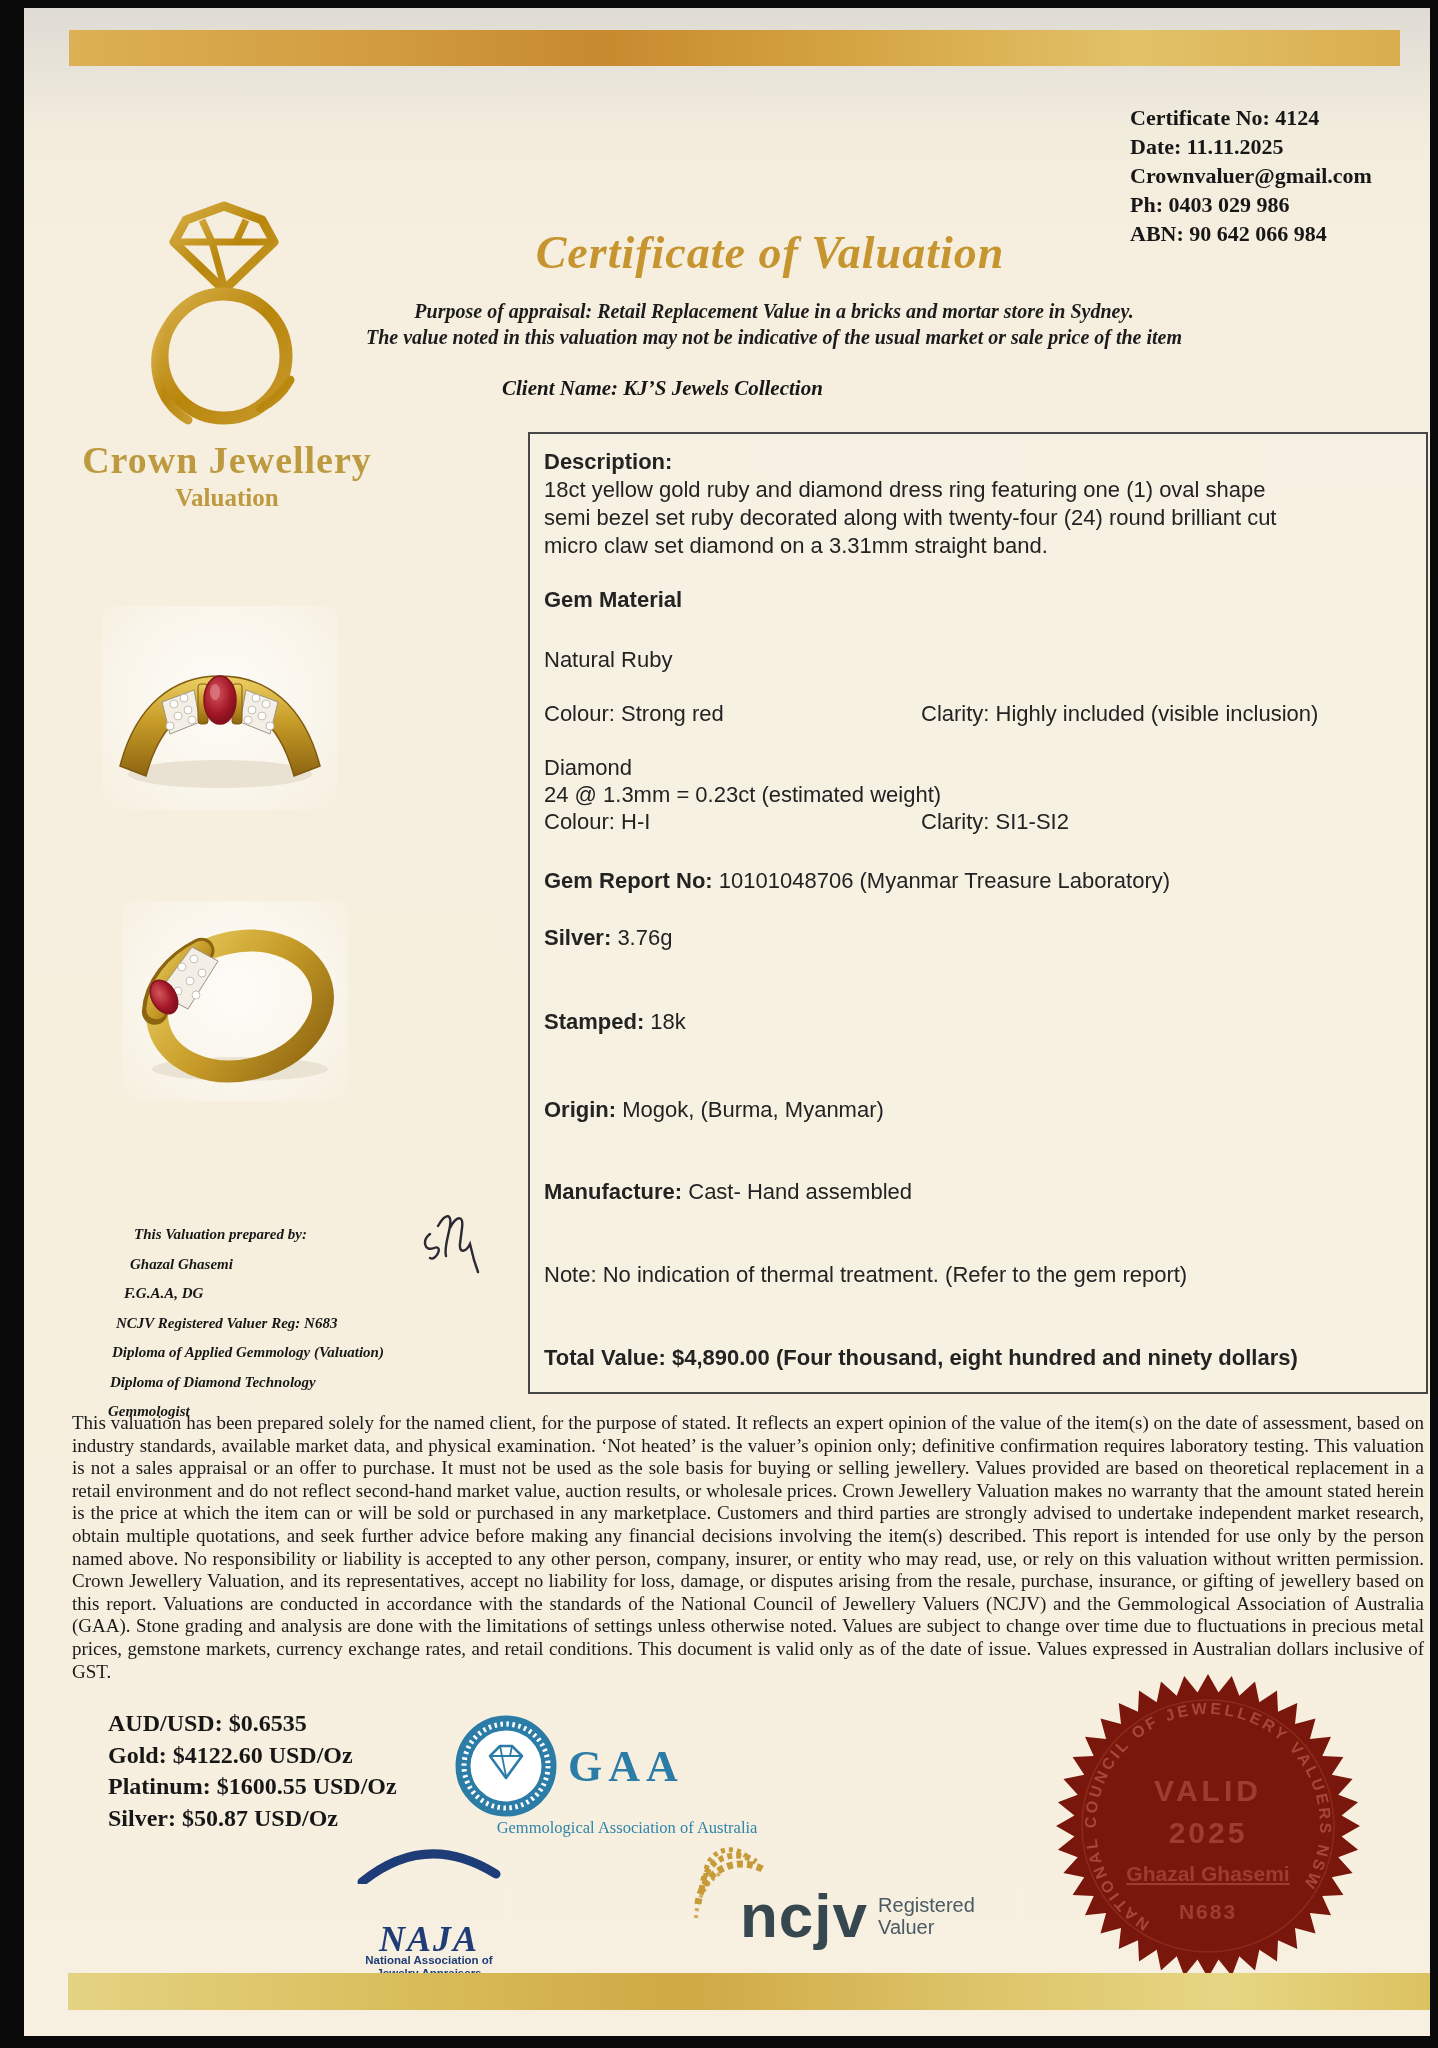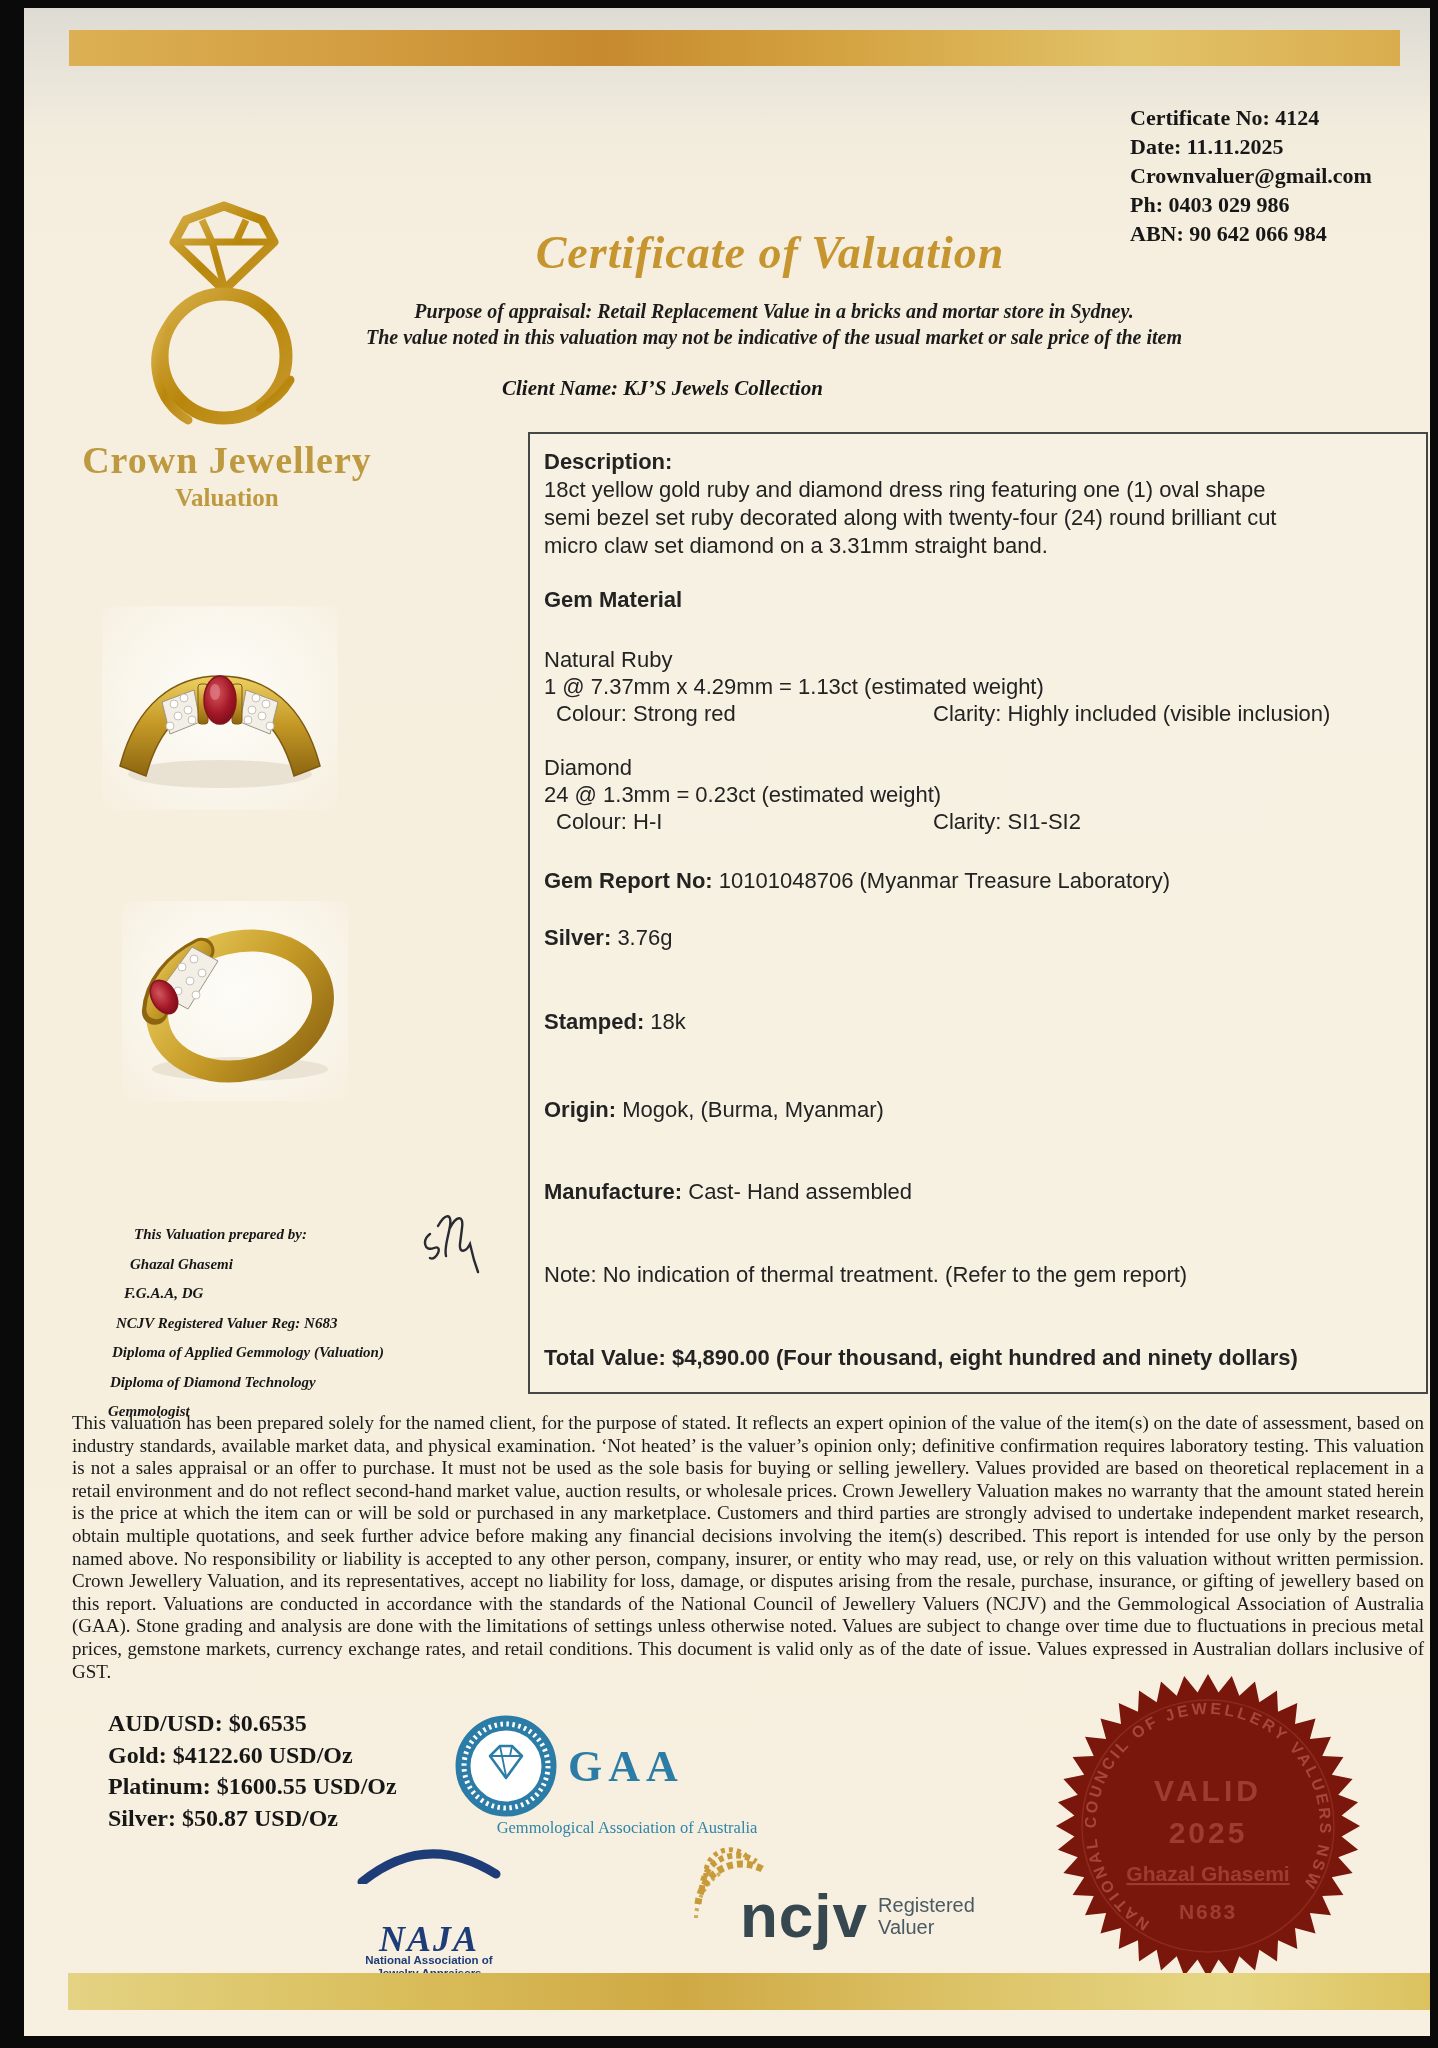--- a/index.html
+++ b/index.html
@@ -14,21 +14,21 @@
   .brand-name{font-weight:bold;color:#bd9940;text-align:center;}
   .brand-line1{font-size:38px;letter-spacing:1px;}
   .brand-line2{font-size:25px;margin-top:2px;}
   .doc-title{font-style:italic;font-weight:bold;font-size:46px;color:#c6952f;text-align:center;letter-spacing:1px;}
   .purpose{font-style:italic;font-weight:bold;font-size:20px;line-height:26px;text-align:center;color:#1c1c1c;}
   .client{font-style:italic;font-weight:bold;font-size:21px;}
   .main-box{border:2px solid #474747;background:rgba(250,246,236,.35);}
   .main-box .row{position:absolute;left:14px;right:10px;font-family:"Liberation Sans",sans-serif;
                  font-size:22px;line-height:28px;color:#232323;}
   .b{font-weight:bold;}
-  .cc{display:flex;margin-left:12px;}
+  .cc{display:flex;}
   .cc .c1{width:377px;flex:none;}
   .valuer{font-style:italic;font-weight:bold;font-size:15px;line-height:29.5px;}
   .disclaimer{font-size:19px;line-height:22.6px;text-align:justify;color:#1b1b1b;}
   .rates{font-weight:bold;font-size:24px;line-height:31.5px;}
   .gaa-wrap{display:flex;align-items:center;gap:10px;}
   .gaa-text{font-size:44px;color:#2b7ca6;font-weight:bold;letter-spacing:6px;}
   .gaa-cap{font-size:16.5px;color:#2f85a8;text-align:center;margin-top:0px;}
   .naja{text-align:center;width:150px;}
   .naja-text{font-weight:bold;font-style:italic;font-size:36px;color:#1e3c78;letter-spacing:2px;line-height:30px;margin-top:36px;}
   .naja-cap{font-family:"Liberation Sans",sans-serif;font-weight:bold;font-size:11.5px;line-height:13px;color:#1e3c78;}
@@ -156,21 +156,20 @@
 
     <div class="abs main-box" style="left:504px;top:424px;width:896px;height:958px;">
       <div class="row b" style="top:14px;">Description:</div>
       <div class="row" style="top:42px;">18ct yellow gold ruby and diamond dress ring featuring one (1) oval shape</div>
       <div class="row" style="top:70px;">semi bezel set ruby decorated along with twenty-four (24) round brilliant cut</div>
       <div class="row" style="top:98px;">micro claw set diamond on a 3.31mm straight band.</div>
 
       <div class="row b" style="top:152px;">Gem Material</div>
 
       <div class="row" style="top:212px;">Natural Ruby</div>
-      <div class="row" style="top:239px;">1 @ 7.37mm x 4.29mm = 1.13ct (estimated weight)</div>
       <div class="row cc" style="top:266px;">
         <span class="c1">Colour: Strong red</span>
         <span>Clarity: Highly included (visible inclusion)</span>
       </div>
 
       <div class="row" style="top:320px;">Diamond</div>
       <div class="row" style="top:347px;">24 @ 1.3mm = 0.23ct (estimated weight)</div>
       <div class="row cc" style="top:374px;">
         <span class="c1">Colour: H-I</span>
         <span>Clarity: SI1-SI2</span>

